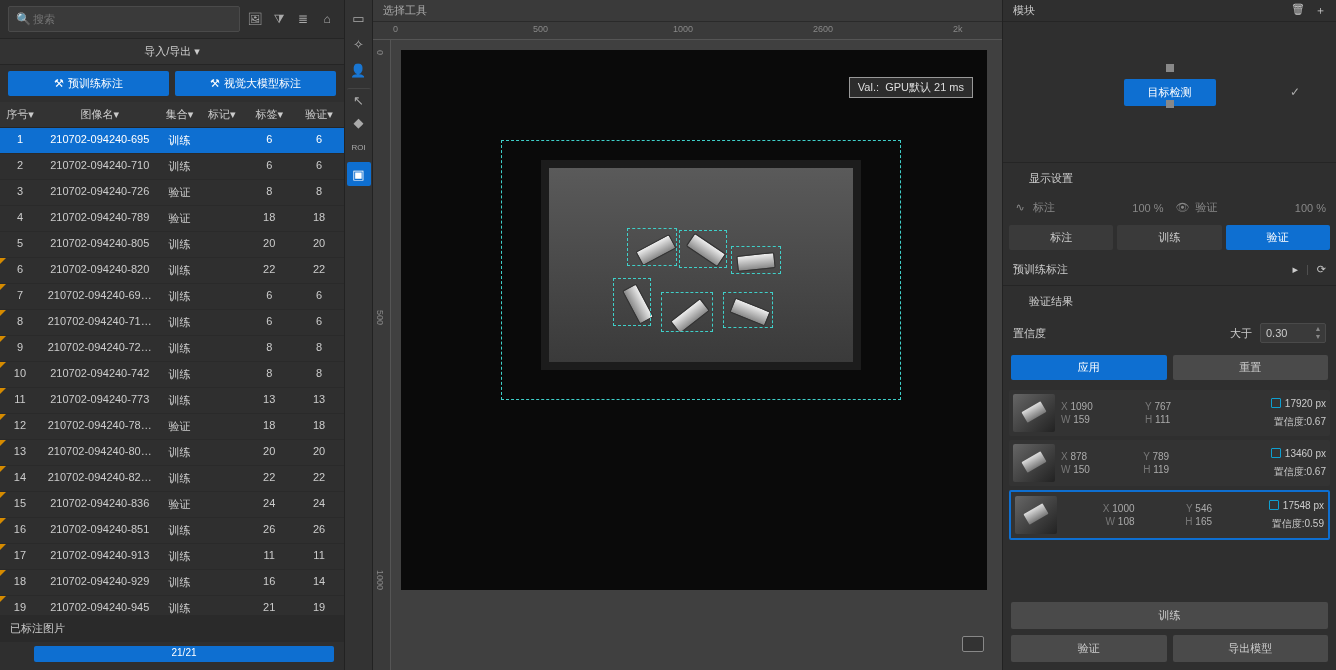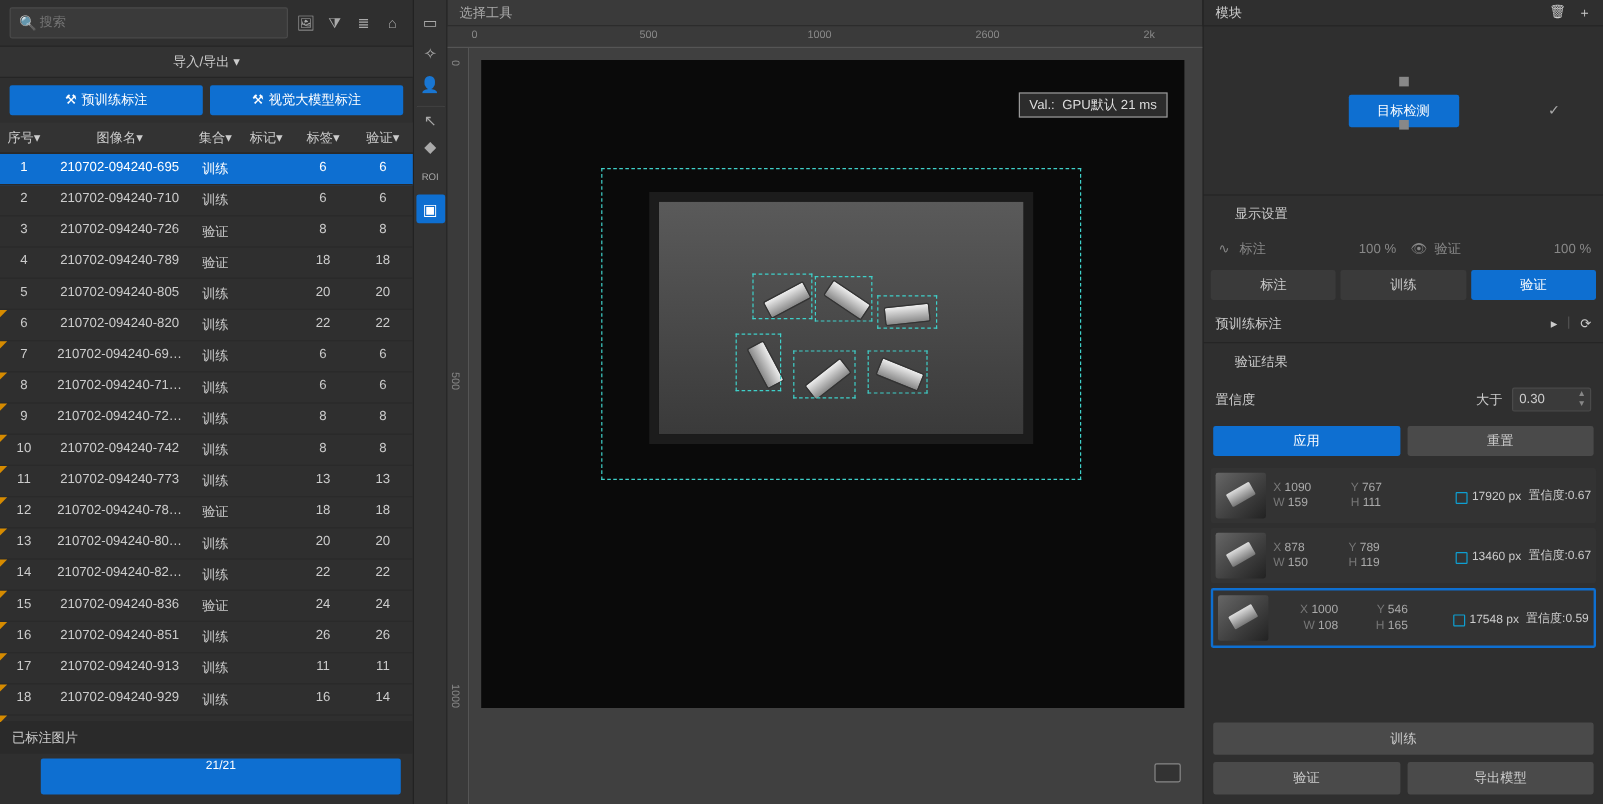--- a/index.html
+++ b/index.html
@@ -21,21 +21,21 @@
 .table-head { display:flex; background:#333; font-size:11px; border-bottom:1px solid #252525;}
 .table-head > div, .t-row > div { padding:5px 4px; text-align:center; overflow:hidden; white-space:nowrap; }
 .c-idx{width:40px;} .c-name{width:120px;text-align:left;padding-left:6px;} .c-set{width:40px;} .c-mark{width:45px;} .c-tag{width:50px;} .c-ver{width:50px;}
 .head-cell { cursor:pointer; }
 .table-body { flex:1; overflow-y:auto; }
 .t-row { display:flex; font-size:11px; border-bottom:1px solid #2a2a2a; position:relative; cursor:pointer;}
 .t-row.selected{background:#0e6fd1;color:#fff;}
 .tri{position:absolute;left:0;top:0;width:0;height:0;border-top:6px solid #d68b00;border-right:6px solid transparent;}
 .bottom-info{padding:6px 10px;font-size:11px;background:#2a2a2a;}
 .progress-wrap{padding:4px 10px 8px;}
-.progress-bar{height:30px;background:#0e6fd1;color:#fff;text-align:center;font-size:10px;line-height:14px;border-radius:2px;margin-left:24px;}
+.progress-bar{height:16px;background:#0e6fd1;color:#fff;text-align:center;font-size:10px;line-height:14px;border-radius:2px;margin-left:24px;}
 
 .toolstrip{width:28px;background:#333;border-right:1px solid #222;display:flex;flex-direction:column;align-items:center;padding-top:6px;gap:2px;}
 .tool{width:24px;height:24px;display:flex;align-items:center;justify-content:center;color:#aaa;cursor:pointer;border-radius:2px;font-size:13px;}
 .tool.active{background:#0e6fd1;color:#fff;}
 .tool.sep{border-top:1px solid #444;margin-top:4px;padding-top:4px;height:auto;}
 .tool.txt{font-size:8px;line-height:8px;text-align:center;}
 
 .center{flex:1;display:flex;flex-direction:column;background:#3a3a3a;}
 .center-top{height:22px;display:flex;align-items:center;padding:0 10px;font-size:11px;color:#aaa;border-bottom:1px solid #2a2a2a;}
 .ruler-h{height:18px;background:#3a3a3a;border-bottom:1px solid #555;position:relative;font-size:9px;color:#888;}
@@ -76,21 +76,21 @@
 .spin .ar div{height:8px;font-size:7px;line-height:7px;text-align:center;color:#888;cursor:pointer;}
 .btn2-row{display:flex;gap:6px;padding:6px 8px;}
 .gray-btn{flex:1;text-align:center;padding:5px 0;background:#4a4a4a;border-radius:2px;cursor:pointer;font-size:11px;}
 .results{padding:4px 6px;display:flex;flex-direction:column;gap:4px;max-height:170px;overflow:hidden;}
 .res-item{display:flex;background:#333;border-radius:2px;padding:4px;gap:6px;align-items:center;}
 .res-item.sel{border:2px solid #0e6fd1;text-align:right;}
 .res-thumb{width:42px;height:38px;background:linear-gradient(135deg,#666,#222);border-radius:2px;flex-shrink:0;position:relative;}
 .res-thumb::after{content:"";position:absolute;left:10px;top:12px;width:22px;height:12px;background:linear-gradient(#ddd,#777);transform:rotate(-30deg);border-radius:1px;}
 .res-info{flex:1;display:grid;grid-template-columns:auto auto auto;gap:2px 11px;font-size:10px;color:#aaa;}
 .res-info .k{color:#777;}
-.res-right{display:flex;flex-direction:row;gap:6px;align-items:flex-end;font-size:10px;}
+.res-right{display:flex;flex-direction:column;gap:6px;align-items:flex-end;font-size:10px;}
 .res-right .px{display:flex;align-items:center;gap:4px;}
 .cb{width:10px;height:10px;border:1px solid #0e9fd1;border-radius:1px;}
 .bottom-btns{display:flex;flex-direction:column;gap:6px;padding:8px;margin-top:auto;}
 .wide-gray{background:#4a4a4a;text-align:center;padding:6px 0;border-radius:2px;cursor:pointer;font-size:11px;}
 .bot2{display:flex;gap:6px;}
 </style>
 </head>
 <body>
 
 <div class="left">

